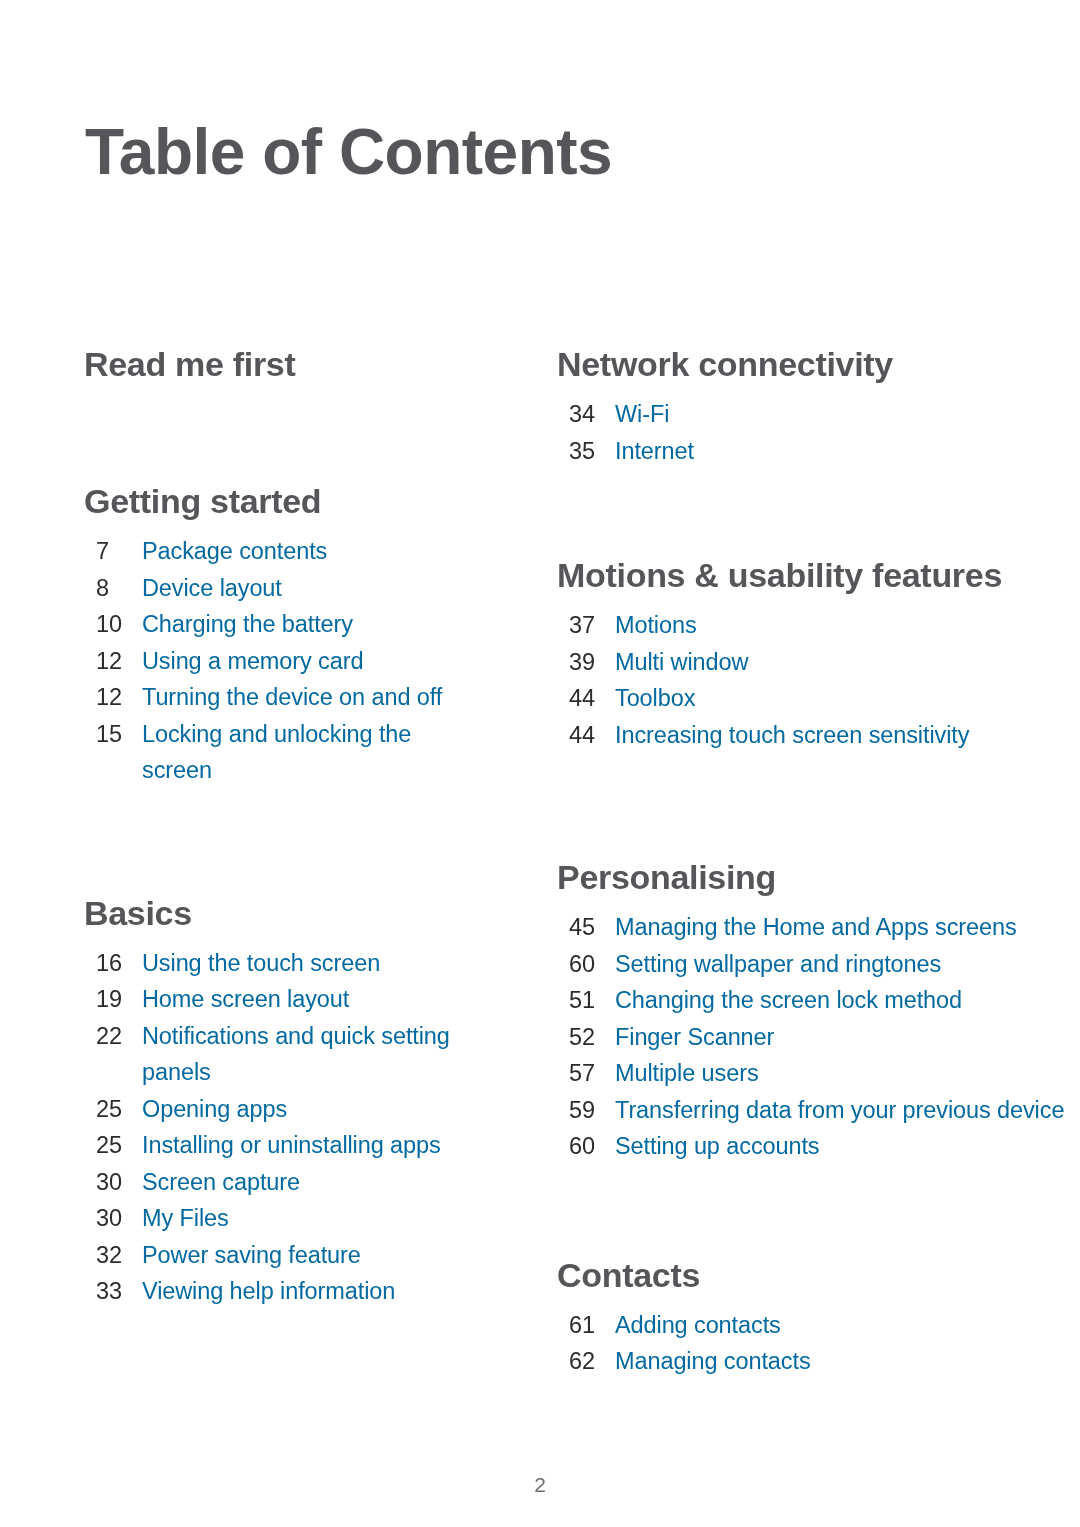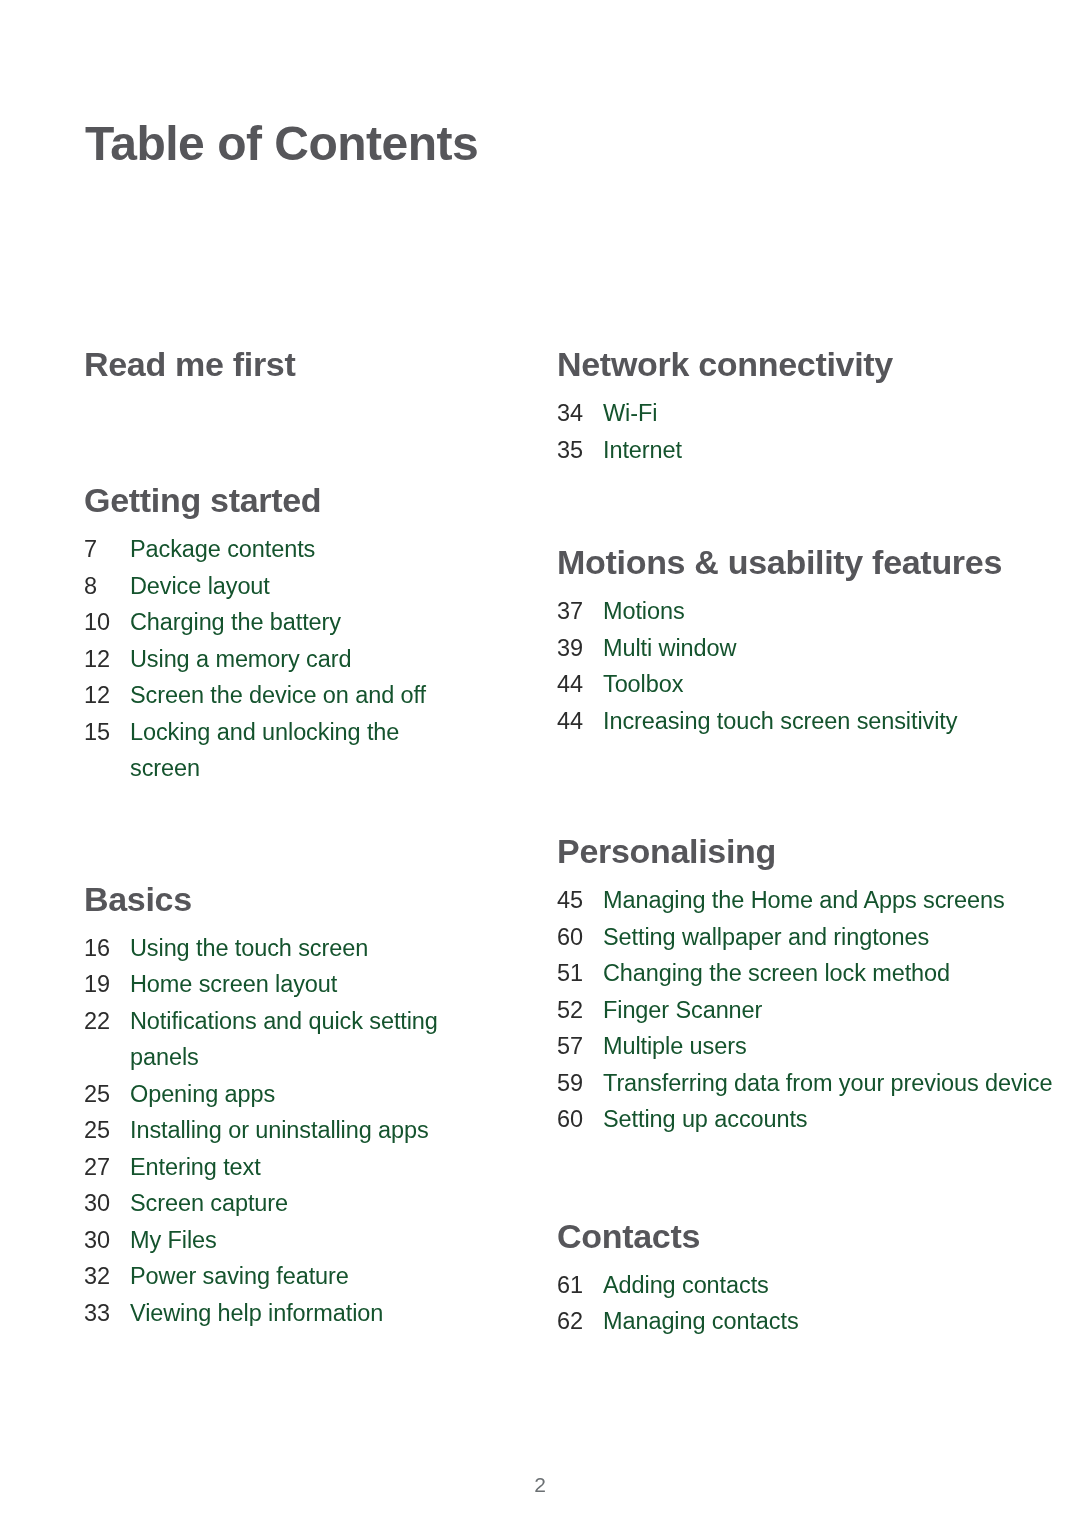--- a/index.html
+++ b/index.html
@@ -22,21 +22,21 @@
     width: 1080px;
     height: 1527px;
     box-sizing: border-box;
   }
 
   
   .page-title {
     position: absolute;
     left: 85px;
     top: 119px;
-    font-size: 48px;
+    font-size: 64px;
     font-weight: bold;
     color: #56565a;
     letter-spacing: -0.5px;
     line-height: 1.05;
     white-space: nowrap;
   }
 
   
   .columns {
     position: absolute;
@@ -68,42 +68,42 @@
     font-size: 34px;
     font-weight: bold;
     color: #56565a;
     letter-spacing: -0.3px;
     line-height: 1.18;
     margin: 0 0 11px 0;
     white-space: nowrap;
   }
 
   .entries {
-    margin: 0;
+    margin: 12px;
     padding: 0;
     list-style: none;
   }
   .entry {
     display: flex;
     flex-direction: row;
     align-items: flex-start;
     font-size: 23.5px;
     color: #2c2c2c;
     line-height: 36.5px;
     letter-spacing: -0.1px;
   }
   .entry-page {
     flex: 0 0 auto;
     width: 46px;
     text-align: left;
     color: #2c2c2c;
   }
   .entry-title {
     flex: 1 1 auto;
-    color: #14532d;
+    color: #0369a1;
   }
 
   
   .gap-lg  { height: 74px; }
   .gap-xl  { height: 85px; }
   .gap-xxl { height: 92px; }
   .gap-md  { height: 78px; }
 
   
   .page-number {
@@ -148,21 +148,21 @@
           <li class="entry">
             <span class="entry-page">10</span>
             <span class="entry-title">Charging the battery</span>
           </li>
           <li class="entry">
             <span class="entry-page">12</span>
             <span class="entry-title">Using a memory card</span>
           </li>
           <li class="entry">
             <span class="entry-page">12</span>
-            <span class="entry-title">Screen the device on and off</span>
+            <span class="entry-title">Turning the device on and off</span>
           </li>
           <li class="entry">
             <span class="entry-page">15</span>
             <span class="entry-title">Locking and unlocking the screen</span>
           </li>
         </ul>
       </div>
 
       <div class="gap-xxl"></div>
 
@@ -183,24 +183,20 @@
           </li>
           <li class="entry">
             <span class="entry-page">25</span>
             <span class="entry-title">Opening apps</span>
           </li>
           <li class="entry">
             <span class="entry-page">25</span>
             <span class="entry-title">Installing or uninstalling apps</span>
           </li>
           <li class="entry">
-            <span class="entry-page">27</span>
-            <span class="entry-title">Entering text</span>
-          </li>
-          <li class="entry">
             <span class="entry-page">30</span>
             <span class="entry-title">Screen capture</span>
           </li>
           <li class="entry">
             <span class="entry-page">30</span>
             <span class="entry-title">My Files</span>
           </li>
           <li class="entry">
             <span class="entry-page">32</span>
             <span class="entry-title">Power saving feature</span>

